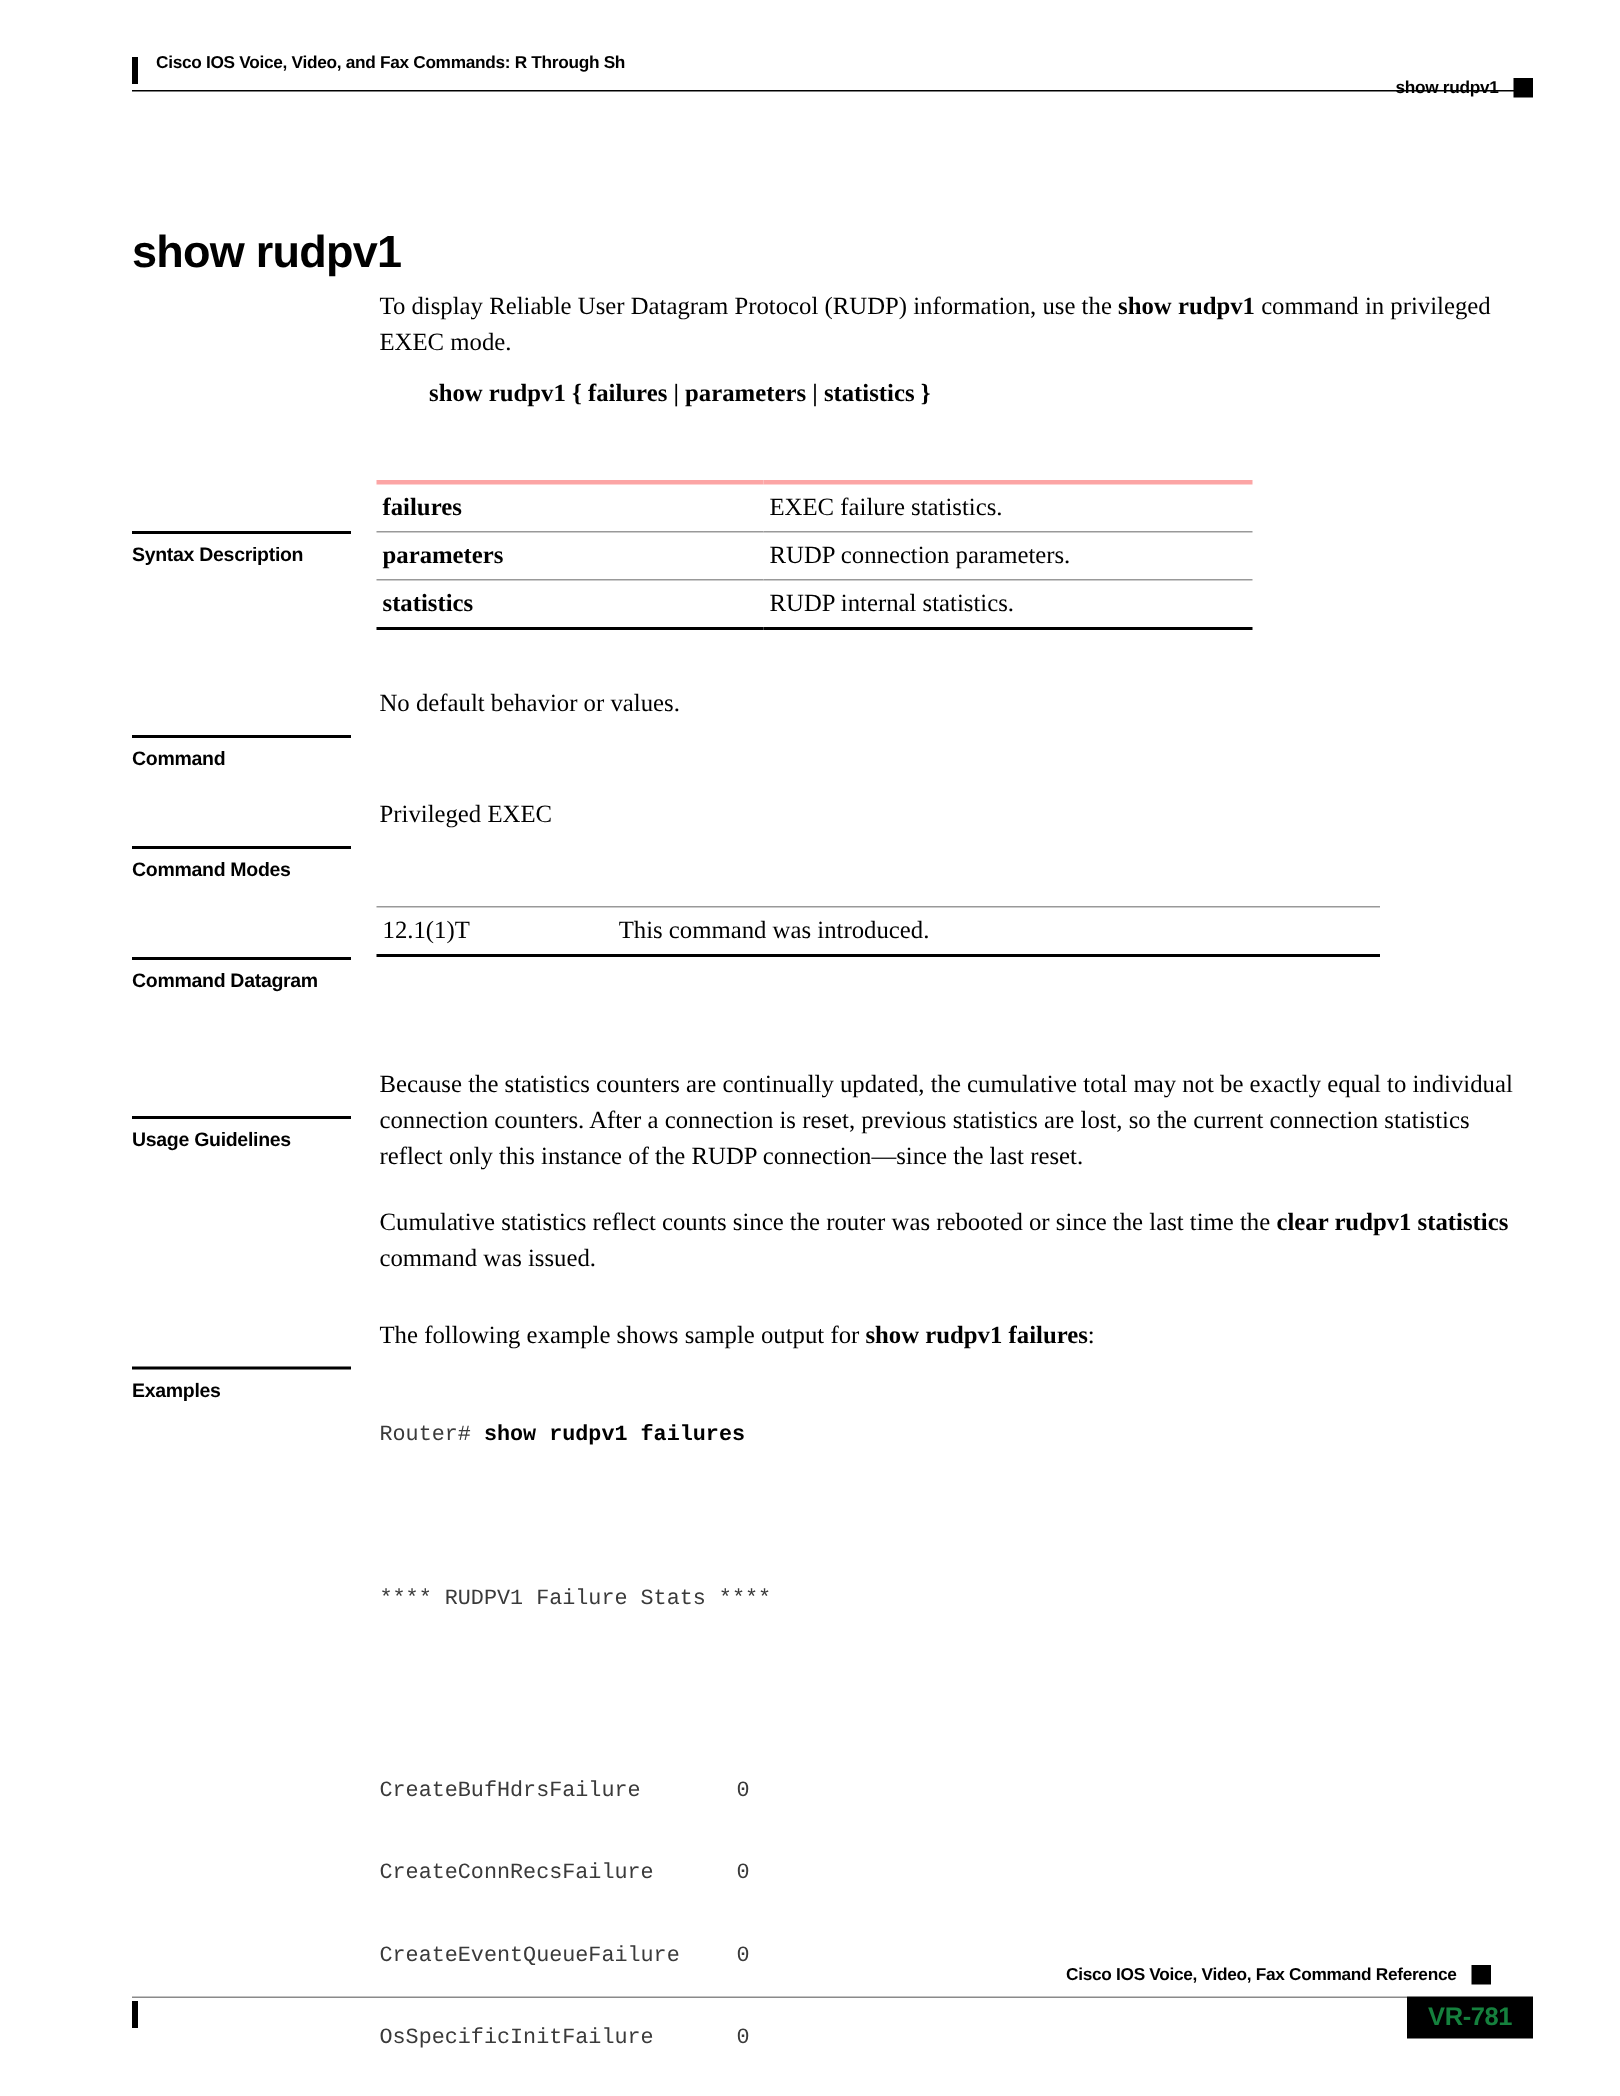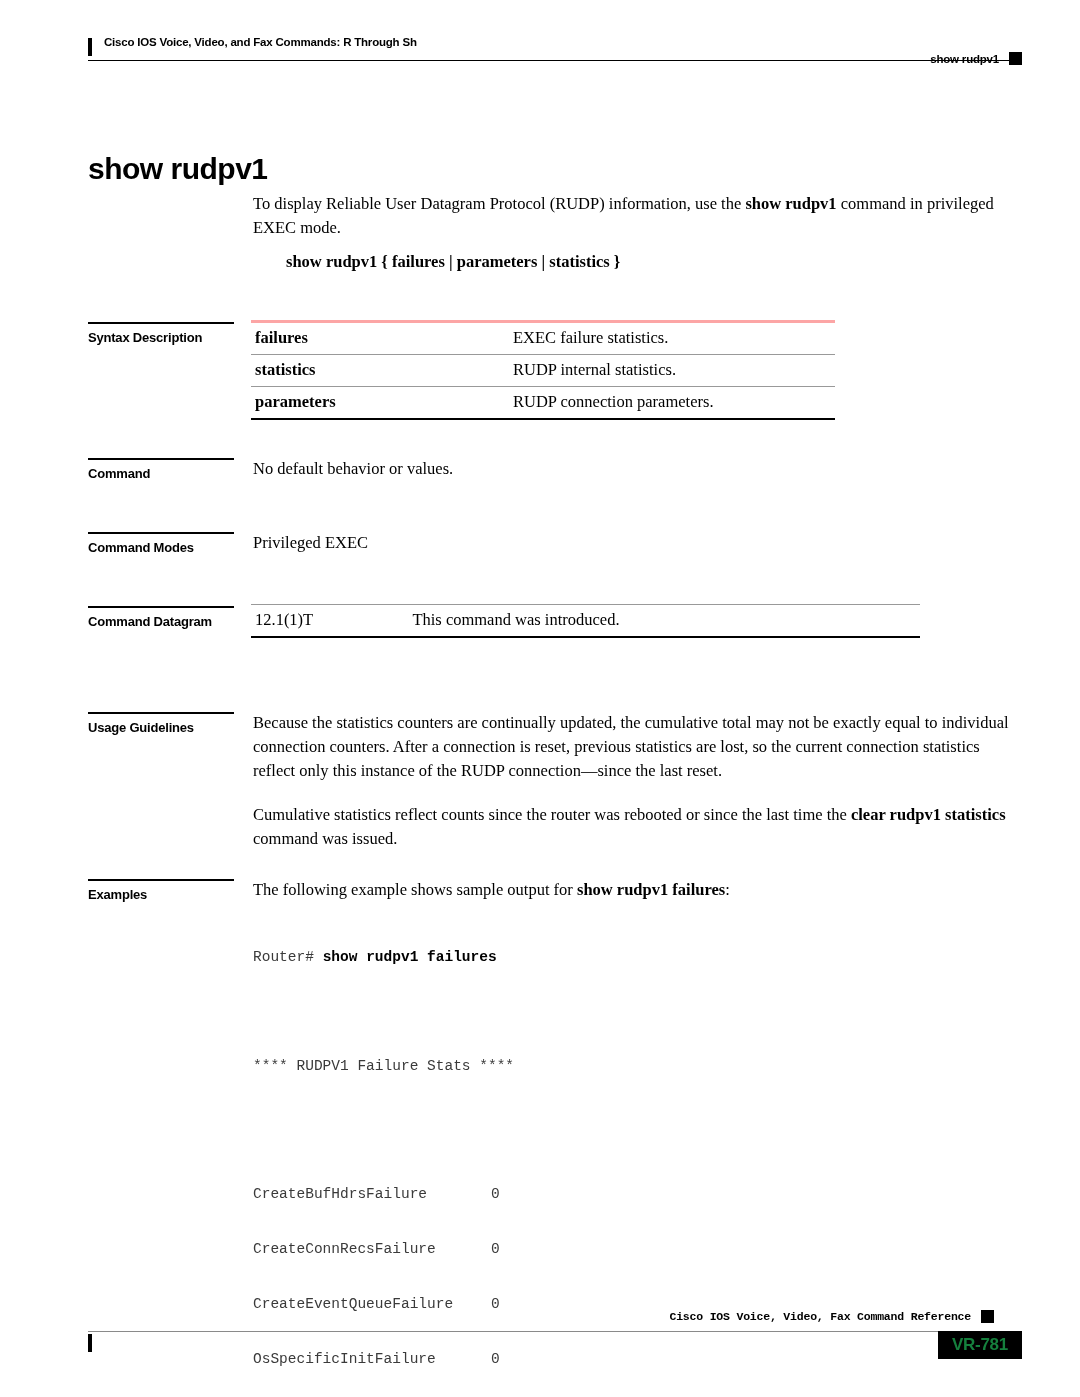--- a/index.html
+++ b/index.html
@@ -111,20 +111,21 @@
 
   
   .sec-label {
     position: absolute;
     left: 88px;
     width: 150px;
     font-family: "Liberation Sans", sans-serif;
     font-weight: bold;
     font-size: 13px;
     letter-spacing: -0.2px;
+    margin-top: 32px;
   }
   .sec-label .rule {
     width: 146px;
     height: 2px;
     background: #000;
     margin-bottom: 6px;
   }
 
   
   .doc-table {
@@ -173,21 +174,21 @@
   
   .footer-text {
     position: absolute;
     right: 86px;
     top: 1310px;
     display: flex;
     align-items: center;
     gap: 10px;
   }
   .footer-text .ft {
-    font-family: Liberation Mono, monospace;
+    font-family: Liberation Sans, sans-serif;
     font-weight: bold;
     font-size: 11.5px;
     letter-spacing: -0.2px;
     white-space: nowrap;
   }
   .footer-rule {
     position: absolute;
     left: 88px;
     top: 1331px;
     width: 850px;
@@ -246,26 +247,26 @@
     <span>Syntax Description</span>
   </div>
 
   <table class="doc-table" style="left:251px; top:320px; width:584px;">
     <tbody>
         <tr class="toprule">
       <td class="term" style="width:250px;">failures</td>
       <td>EXEC failure statistics.</td>
     </tr>
     <tr class="thinrule">
+      <td class="term">parameters</td>
+      <td>RUDP connection parameters.</td>
+    </tr>
+    <tr class="thinrule">
       <td class="term">statistics</td>
       <td>RUDP internal statistics.</td>
-    </tr>
-    <tr class="thinrule">
-      <td class="term">parameters</td>
-      <td>RUDP connection parameters.</td>
     </tr>
     <tr class="botrule">
       <td colspan="2"></td>
     </tr>
   </tbody>
     </table>
 
   <div class="sec-label" style="top:458px;">
     <div class="rule"></div>
     <span>Command</span>

